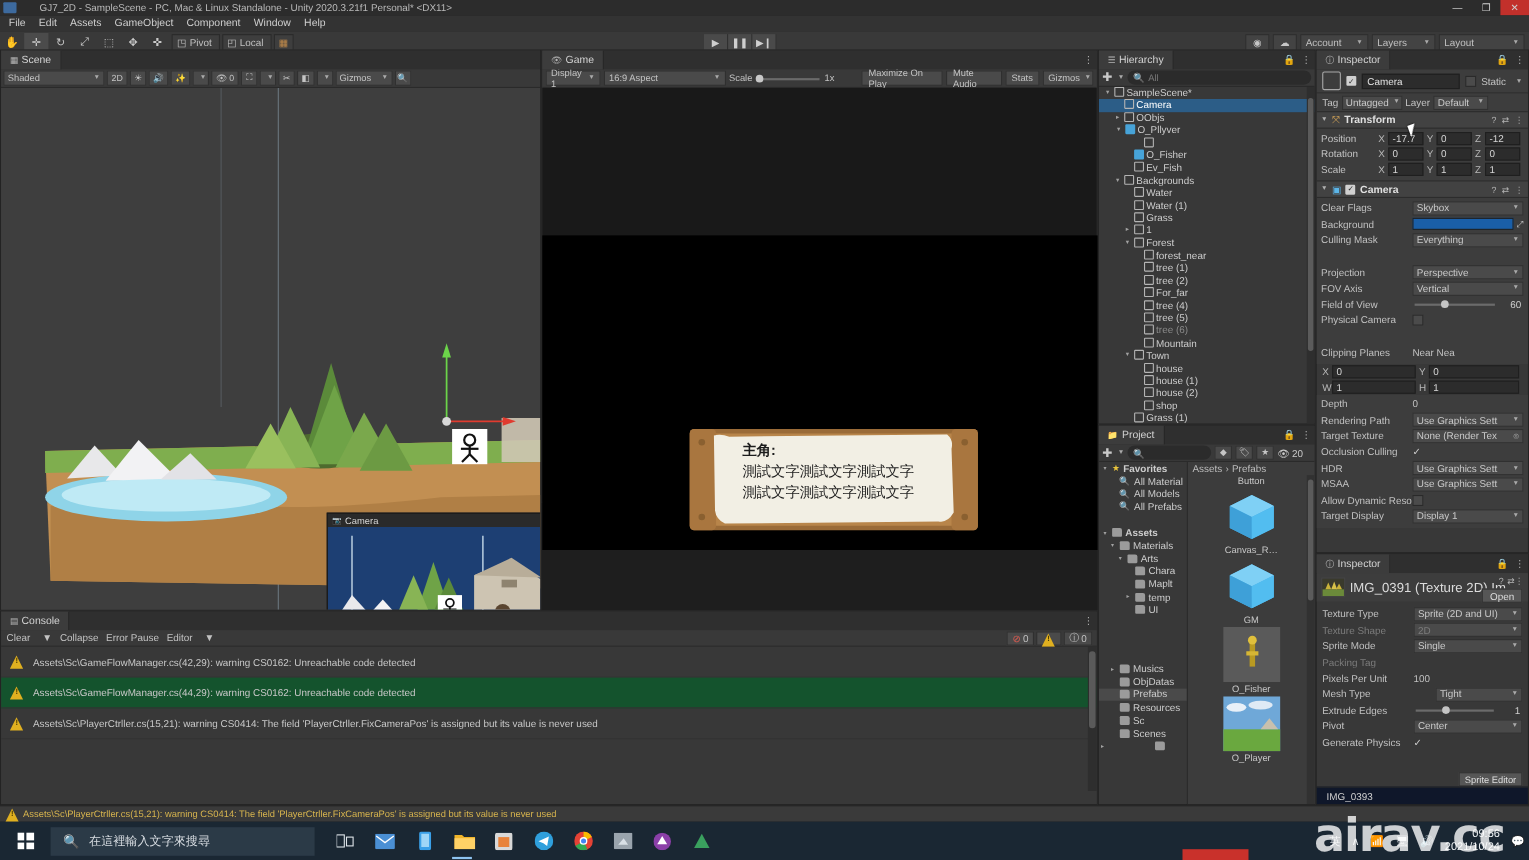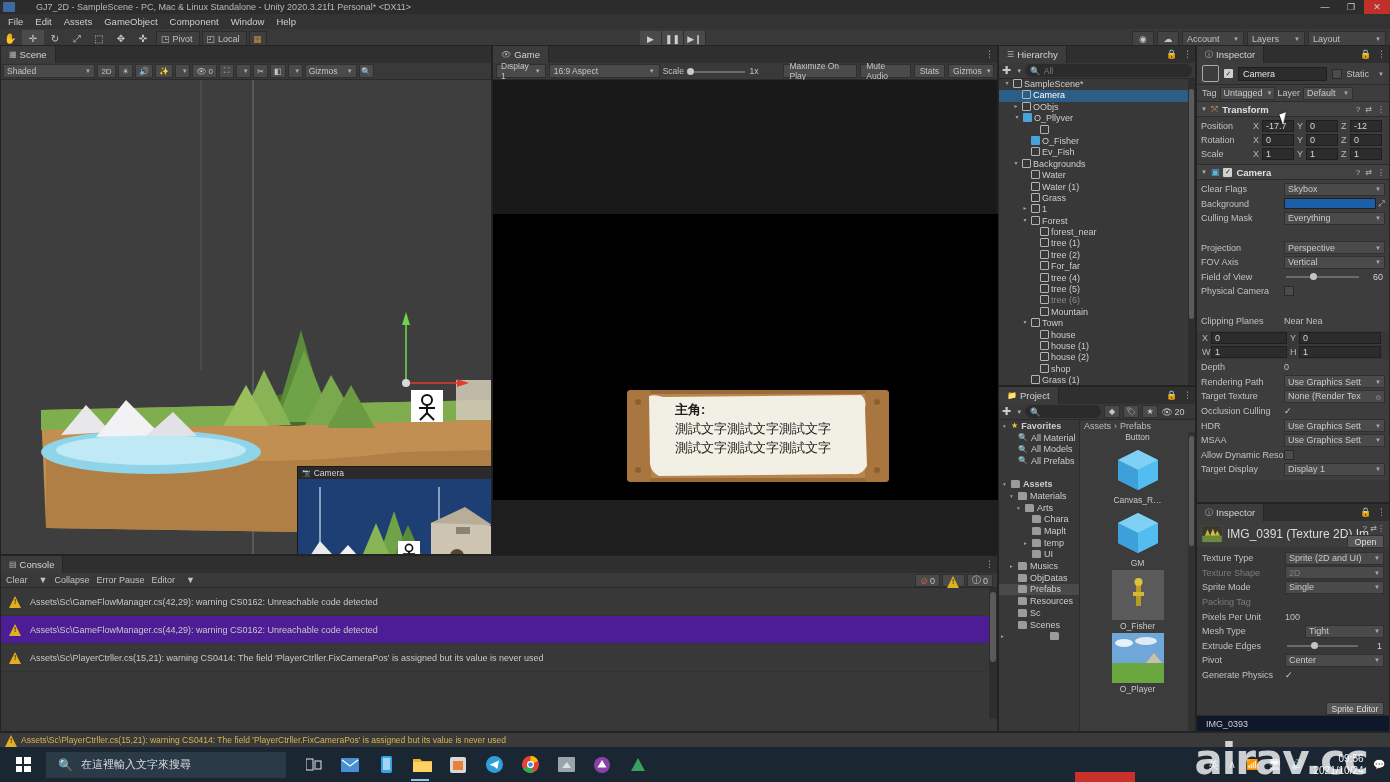--- a/index.html
+++ b/index.html
@@ -81,21 +81,21 @@
   #console { left:0; top:555px; width:998px; height:177px; }
   .console-toolbar { height:15px; background:#393939; display:flex; align-items:center; gap:7px;
      padding:0 5px; border-bottom:1px solid #2a2a2a; position:relative;}
   .console-toolbar span { font-size:9px; color:#c2c2c2; }
   .console-counts { position:absolute; right:4px; top:1px; display:flex; align-items:center; gap:2px;}
   .cc { display:flex; align-items:center; gap:2px; background:#4a4a4a; border:1px solid #2f2f2f;
      height:13px; padding:0 4px; font-size:8px; color:#cacaca;}
   .console-list { position:absolute; left:0; top:32px; right:0; bottom:0; overflow:hidden; background:#383838;}
   .cons-row { display:flex; align-items:center; gap:8px; height:28px; padding-left:8px;
      border-bottom:1px solid #333; font-size:9px; color:#c8c8c8;}
-  .cons-row.alt { background:#4c1d95;text-align:center; }
+  .cons-row.alt { background:#14532d;text-align:center; }
   .warn-ico { width:13px; height:12px; position:relative; flex:0 0 auto;}
   .warn-ico::before { content:""; position:absolute; left:0; top:0; width:0;height:0;
      border-left:6.5px solid transparent; border-right:6.5px solid transparent; border-bottom:12px solid #e0b020; }
   .warn-ico::after { content:"!"; position:absolute; left:5px; top:2px; font-size:7px; color:#4a3a00; font-weight:bold;}
   .cons-scroll { position:absolute; right:0; top:32px; width:8px; bottom:12px; background:#2e2e2e;}
   .cons-scroll i { display:block; position:absolute; top:4px; left:1px; width:6px; height:70px; background:#5a5a5a; border-radius:3px;}
 
   
   #hierarchy { left:998px; top:45px; width:198px; height:341px; }
   .h-toolbar { height:16px; background:#393939; display:flex; align-items:center; gap:3px; padding:0 3px;
@@ -761,21 +761,21 @@
           <div class="p-row" style="padding-left: 23px;">
             <span class="tri">▸</span>
             <span class="folder"></span>
             <span>temp</span>
           </div>
           <div class="p-row" style="padding-left: 23px;">
             <span class="tri"></span>
             <span class="folder"></span>
             <span>UI</span>
           </div>
-          <div class="p-row" style="padding-left: 9px;">
+          <div class="p-row" style="padding-left: 9px; margin-top: 42px;">
             <span class="tri">▸</span>
             <span class="folder"></span>
             <span>Musics</span>
           </div>
           <div class="p-row" style="padding-left: 9px;">
             <span class="tri"></span>
             <span class="folder"></span>
             <span>ObjDatas</span>
           </div>
           <div class="p-row sel" style="padding-left: 9px;">

